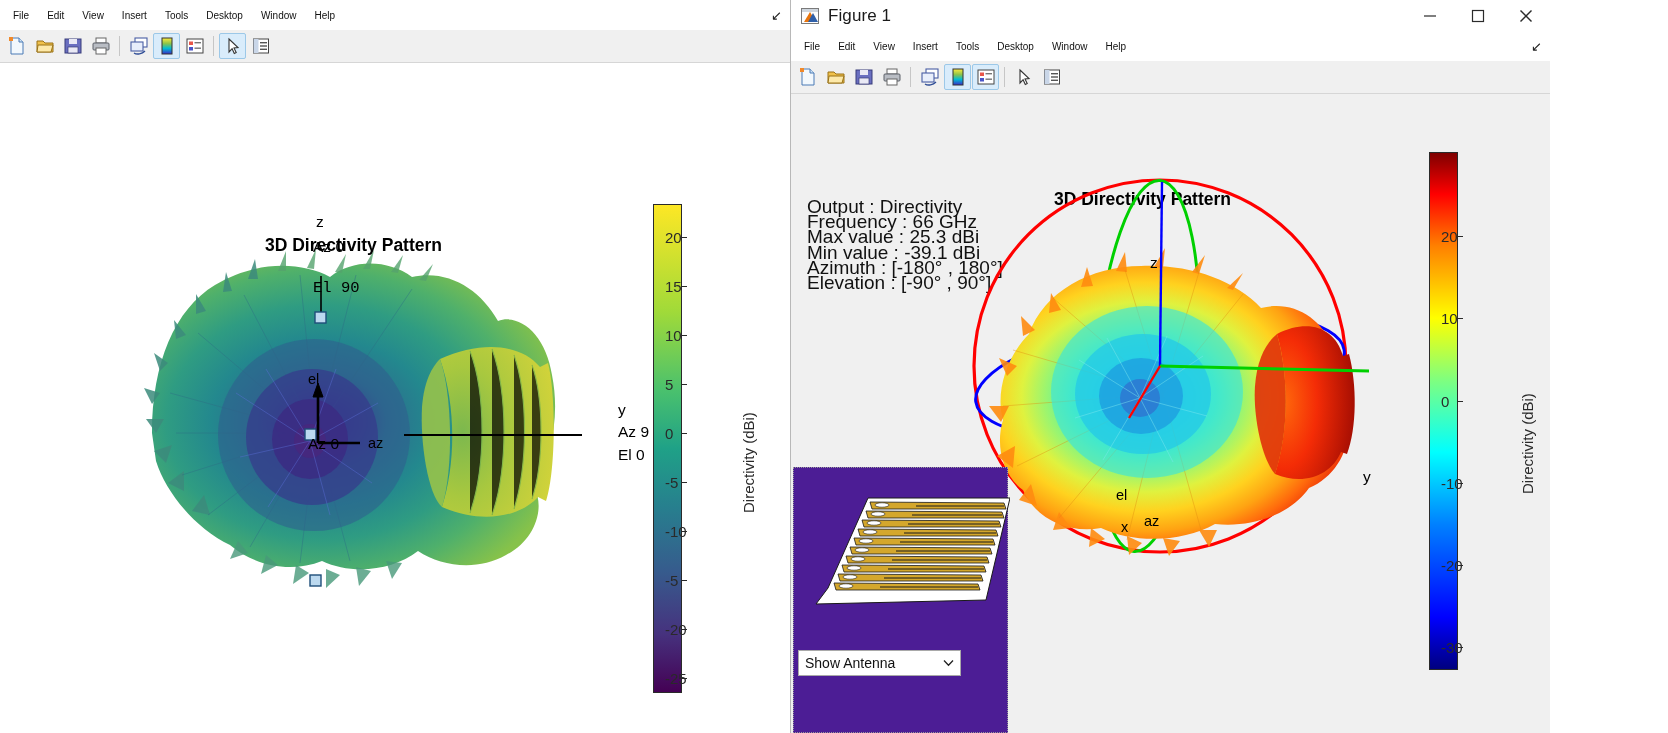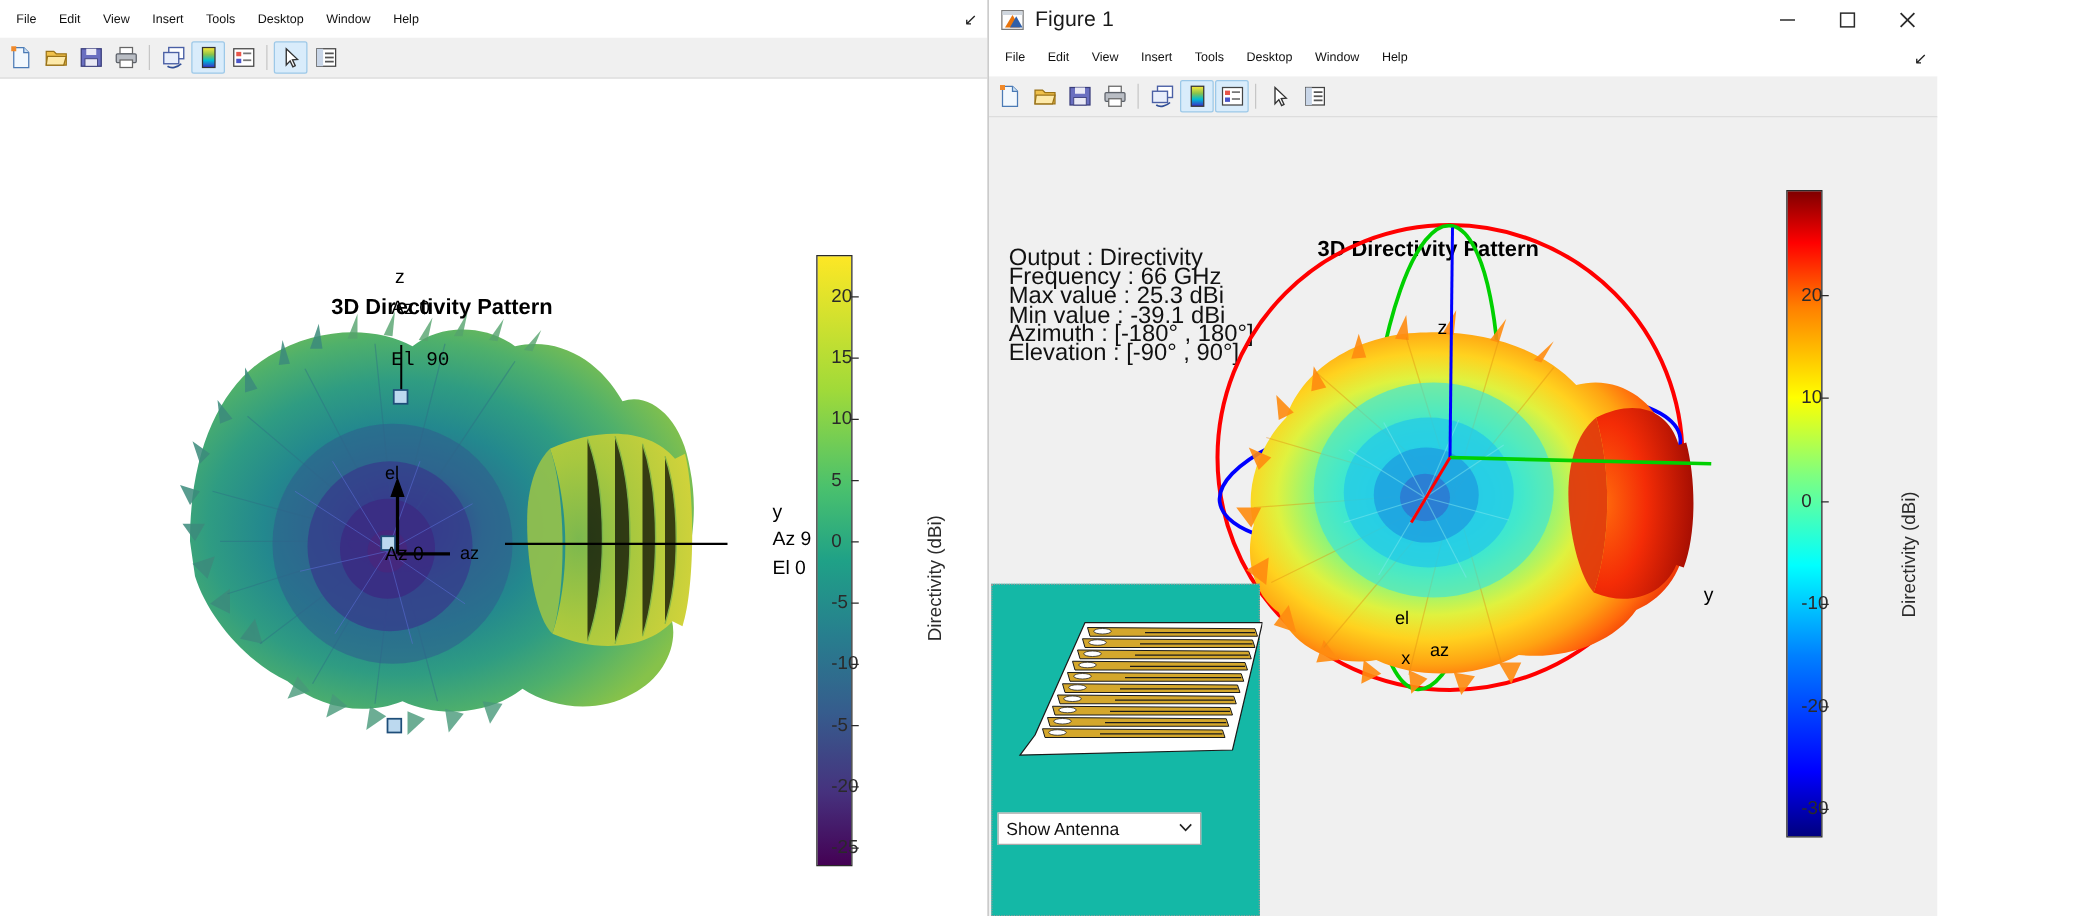--- a/index.html
+++ b/index.html
@@ -119,21 +119,21 @@
 
   
   .annot {
     position: absolute; left: 16px; top: 105px; width: 210px;
     font-size: 19px; color: #111; line-height: 15.2px;
   }
 
   
   .ant-panel {
     position: absolute; left: 2px; top: 373px; width: 215px; height: 266px;
-    border: 1px dotted #9a9a9a; background: #14b8a6;
+    border: 1px dotted #9a9a9a; background: #4c1d95;
   }
   .ant-thumb { position: absolute; left: 4px; top: 8px; width: 212px; height: 150px; }
   .ant-dd {
     position: absolute; left: 4px; top: 182px; width: 163px; height: 26px;
     background: #ffffff; border: 1px solid #a9a9a9;
     display: flex; align-items: center; padding: 0 6px;
     font-size: 14px; color: #111;
   }
   .ant-dd .chev { margin-left: auto; font-size: 10px; color: #222; }
 

